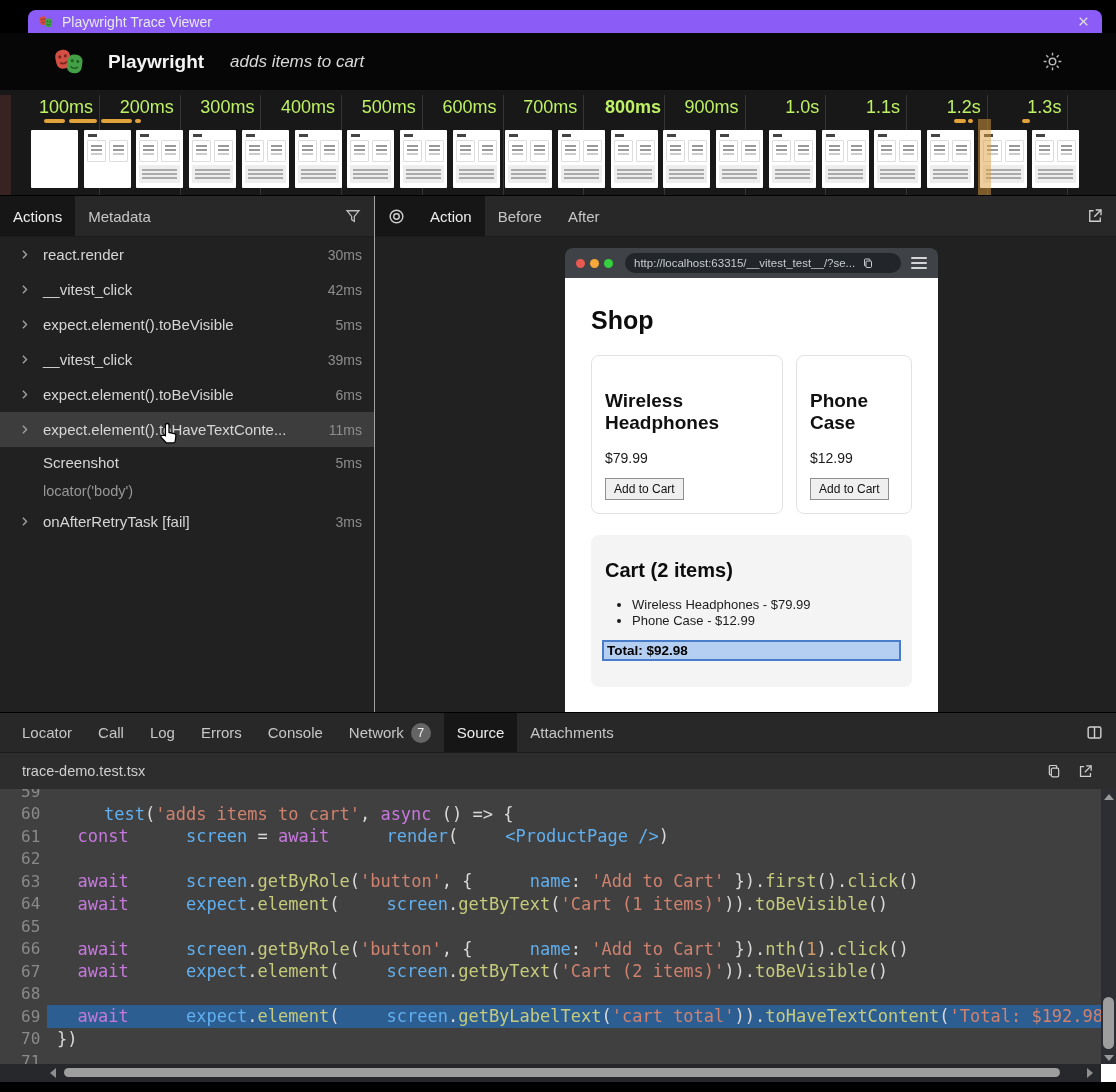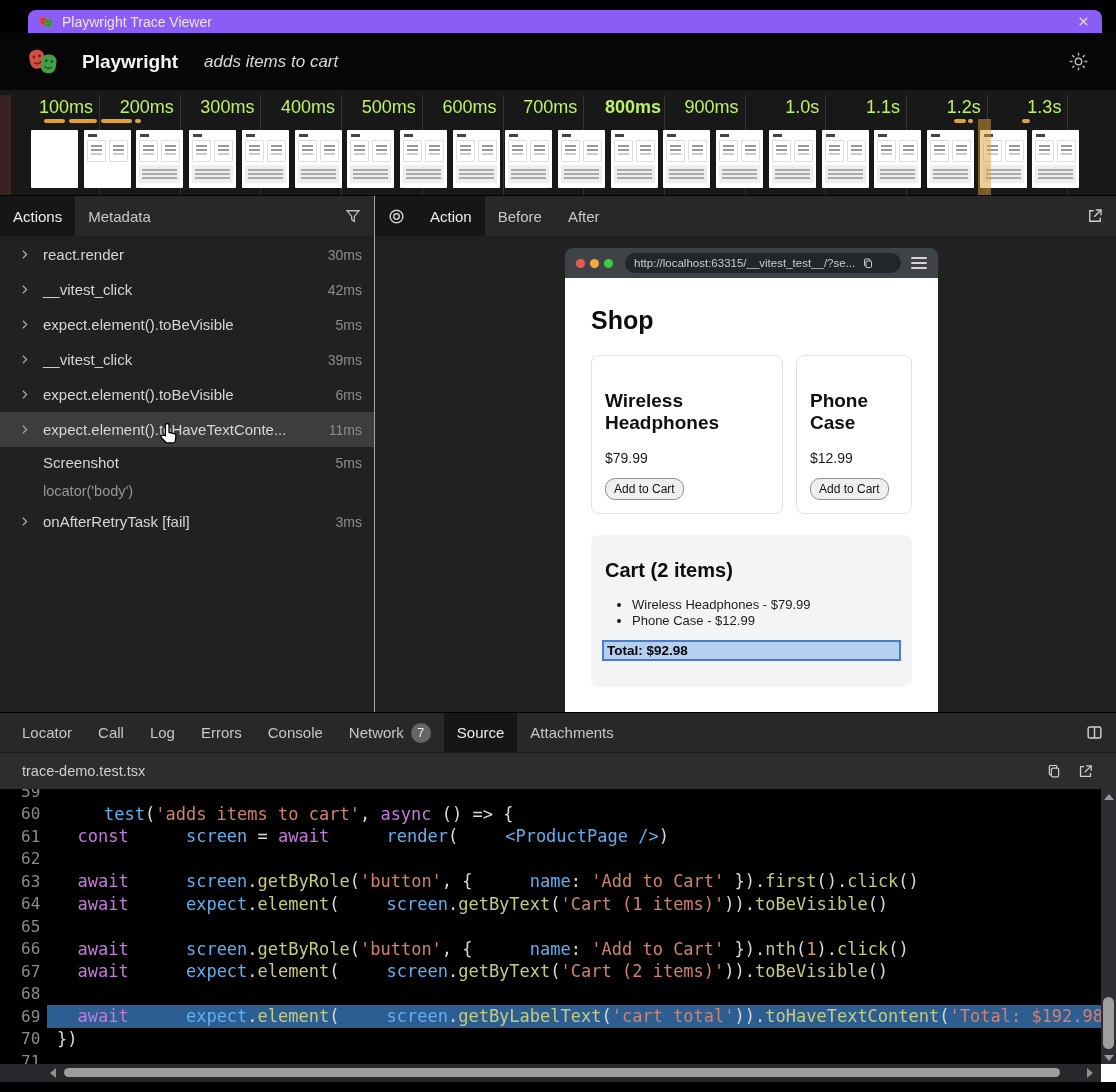--- a/index.html
+++ b/index.html
@@ -8,21 +8,21 @@
          font-family:"Liberation Sans",sans-serif;-webkit-font-smoothing:antialiased;}
 
   
   .titlebar{position:absolute;left:28px;right:14px;top:10px;height:23px;background:#8b5cf6;
             border-radius:8px 8px 0 0;display:flex;align-items:center;padding:0 10px;gap:8px;
             color:#e8e8e8;font-size:14px;}
   .titlebar .close-btn{margin-left:auto;width:18px;height:18px;display:flex;align-items:center;justify-content:center;cursor:default;}
 
   
   .header{position:absolute;left:0;top:33px;width:100%;height:57px;background:#060606;
-          display:flex;align-items:center;padding:0 26px;}
+          display:flex;align-items:center;padding:0 52px;}
   .app-name{margin-left:22px;font-weight:bold;font-size:19px;color:#f4f4f4;}
   .test-title{margin-left:26px;font-size:17px;color:#d8d8d8;font-style:italic;}
   .gear{margin-left:auto;}
 
   
   .timeline{position:absolute;top:90px;left:0;width:100%;height:106px;background:#181818;border-bottom:1px solid #000;}
   .tl-tick{position:absolute;top:5px;bottom:0;width:1px;background:#353535;}
   .tl-label{position:absolute;top:7px;width:74px;text-align:right;font-size:18px;color:#bef264;}
   .tl-mark{position:absolute;top:29px;height:4px;background:#e2a23b;border-radius:2px;}
   .tl-redstrip{position:absolute;left:0;top:5px;bottom:0;width:11px;background:#392222;}
@@ -68,38 +68,38 @@
   .hamburger{margin-left:10px;width:16px;flex:none;}
   .hamburger i{display:block;height:2px;background:#d5d5d5;margin:3px 0;border-radius:1px;}
   .page{background:#fff;height:434px;padding:22px 26px;color:#111;}
   .page h1{font-size:25px;margin:6px 0 20px;color:#0d0d0d;}
   .products{display:flex;gap:13px;}
   .card{border:1px solid #e2e2e2;border-radius:8px;padding:13px;background:#fff;}
   .card.c1{width:205px;}.card.c2{width:123px;}
   .card h3{font-size:19px;margin:21px 0 0;line-height:1.15;color:#101010;}
   .price{margin-top:16px;font-size:14px;color:#1a1a1a;}
   .atc{margin-top:12px;display:inline-block;font-size:12px;padding:3px 8px;border:1px solid #909090;
-       background:#efefef;border-radius:10px;color:#111;cursor:default;}
+       background:#efefef;border-radius:0;color:#111;cursor:default;}
   .cartbox{margin-top:21px;background:#f4f4f4;border-radius:8px;padding:14px 11px 26px;}
   .cartbox h2{font-size:20px;margin:10px 0 0 3px;color:#0d0d0d;}
   .cartbox ul{margin:15px 0 0;padding-left:30px;font-size:13px;color:#1c1c1c;}
   .cartbox li{margin:1px 0;}
   .total{margin-top:12px;background:#b5cff2;border:2px solid #4a7dc9;font-weight:bold;font-size:13.5px;
          padding:1px 3px;color:#000;}
 
   
   .bottom{position:absolute;top:712px;left:0;width:100%;height:370px;background:#25272b;border-top:1px solid #000;
           display:flex;flex-direction:column;}
   .bottom .tabbar{height:40px;padding-left:9px;}
   .badge{width:20px;height:20px;border-radius:50%;background:#656565;color:#f0f0f0;font-size:12.5px;
          display:flex;align-items:center;justify-content:center;margin-left:7px;}
   .filebar{height:36px;background:#2d2d2d;display:flex;align-items:center;padding:0 22px;color:#cfcfcf;font-size:14.5px;flex:none;}
   .filebar .right-icons{margin-left:auto;display:flex;gap:15px;align-items:center;}
 
-  .code{position:relative;flex:1;overflow:hidden;background:#000000;
+  .code{position:relative;flex:1;overflow:hidden;background:#404040;
         font-family:"DejaVu Sans Mono",monospace;font-size:17px;color:#d8d8d8;}
   .lines{margin-top:-9px;}
   .cl{height:22.5px;display:flex;align-items:center;white-space:pre;}
   .cl .gut{width:44px;padding-left:21px;color:#8a8a8a;flex:none;font-size:16px;}
   .cl .txt{padding-left:13px;}
   .cl.hl{background:linear-gradient(to right,transparent 47px,#2d5e92 47px);}
   .tk-k{color:#c678dd;}  .tk-f{color:#61afef;margin-left:47px;}  .tk-m{color:#c6cb7c;}
   .tk-s{color:#d0826f;}  .tk-n{color:#d19a66;}  .tk-p{color:#d8d8d8;}
 
   

